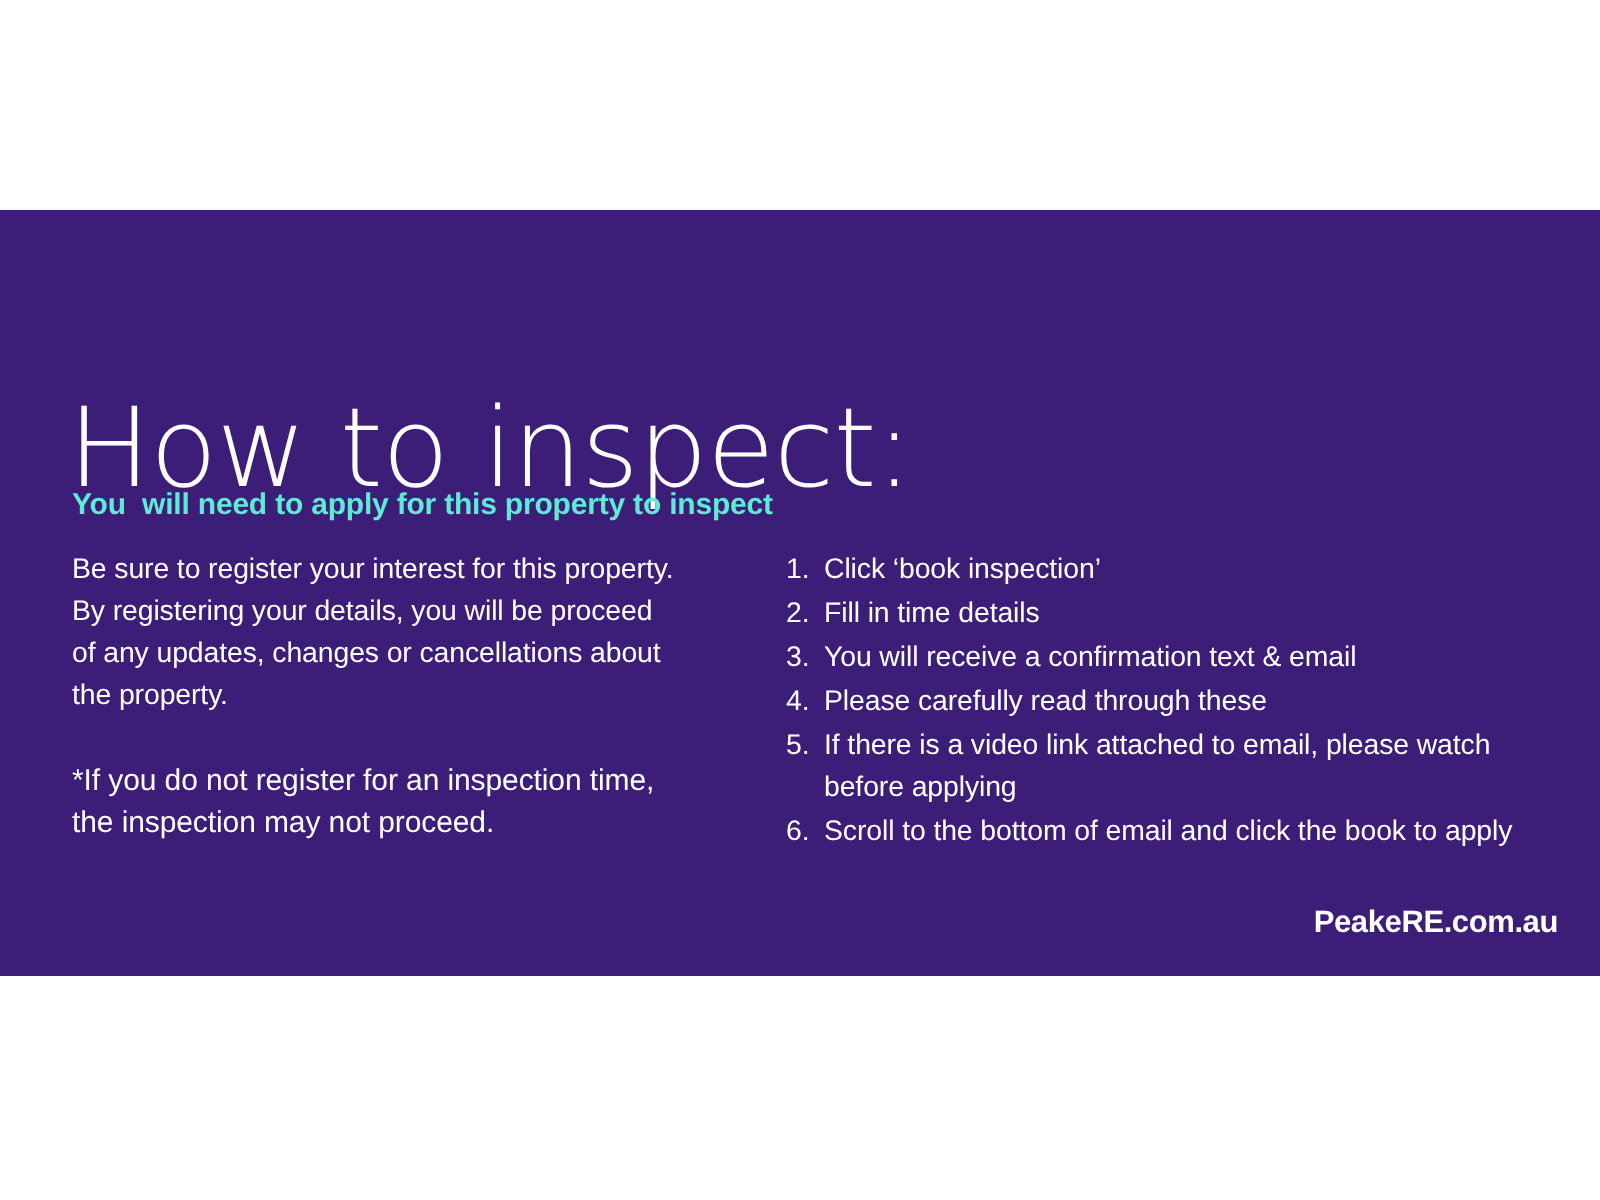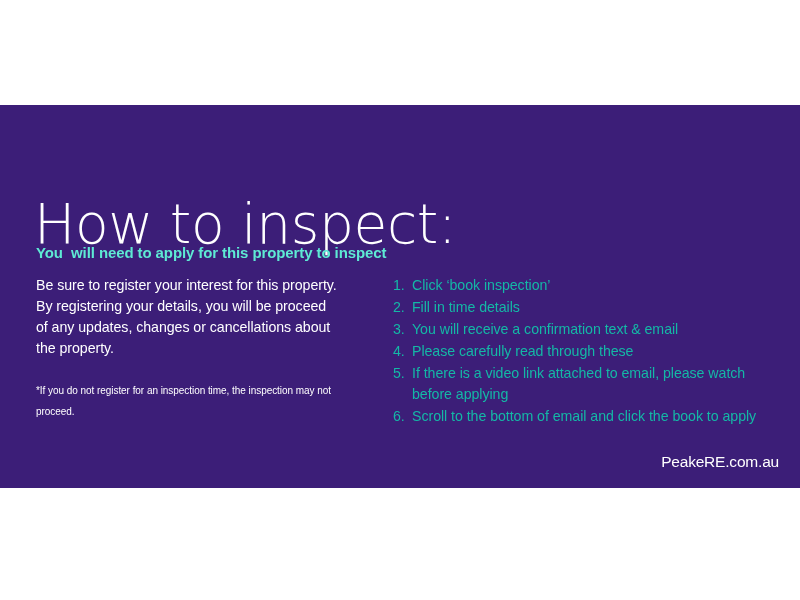--- a/index.html
+++ b/index.html
@@ -85,31 +85,31 @@
     color: #ffffff;
     font-size: 14.2px;
     line-height: 21px;
     letter-spacing: -0.05px;
     margin: 0 0 21px 0;
   }
   .para:last-child { margin-bottom: 0; }
 
   .note {
     color: #ffffff;
-    font-size: 10px;
+    font-size: 15px;
     line-height: 21px;
     letter-spacing: -0.05px;
     margin: 0;
   }
 
   ol.steps {
     list-style: none;
     margin: 0;
     padding: 0;
-    color: #14b8a6;
+    color: #ffffff;
     font-size: 14.2px;
     line-height: 21px;
     letter-spacing: -0.05px;
     counter-reset: stepnum;
   }
   ol.steps > li {
     counter-increment: stepnum;
     position: relative;
     padding-left: 19px;
     margin: 0 0 1px 0;
@@ -123,21 +123,21 @@
     text-align: left;
   }
 
   
   .brand {
     position: absolute;
     right: 21px;
     top: 348px;
     color: #ffffff;
     font-size: 15.5px;
-    font-weight: normal;
+    font-weight: bold;
     letter-spacing: -0.2px;
     white-space: nowrap;
   }
 </style>
 </head>
 <body>
 
 <div id="slide">
 
   <div class="banner">

